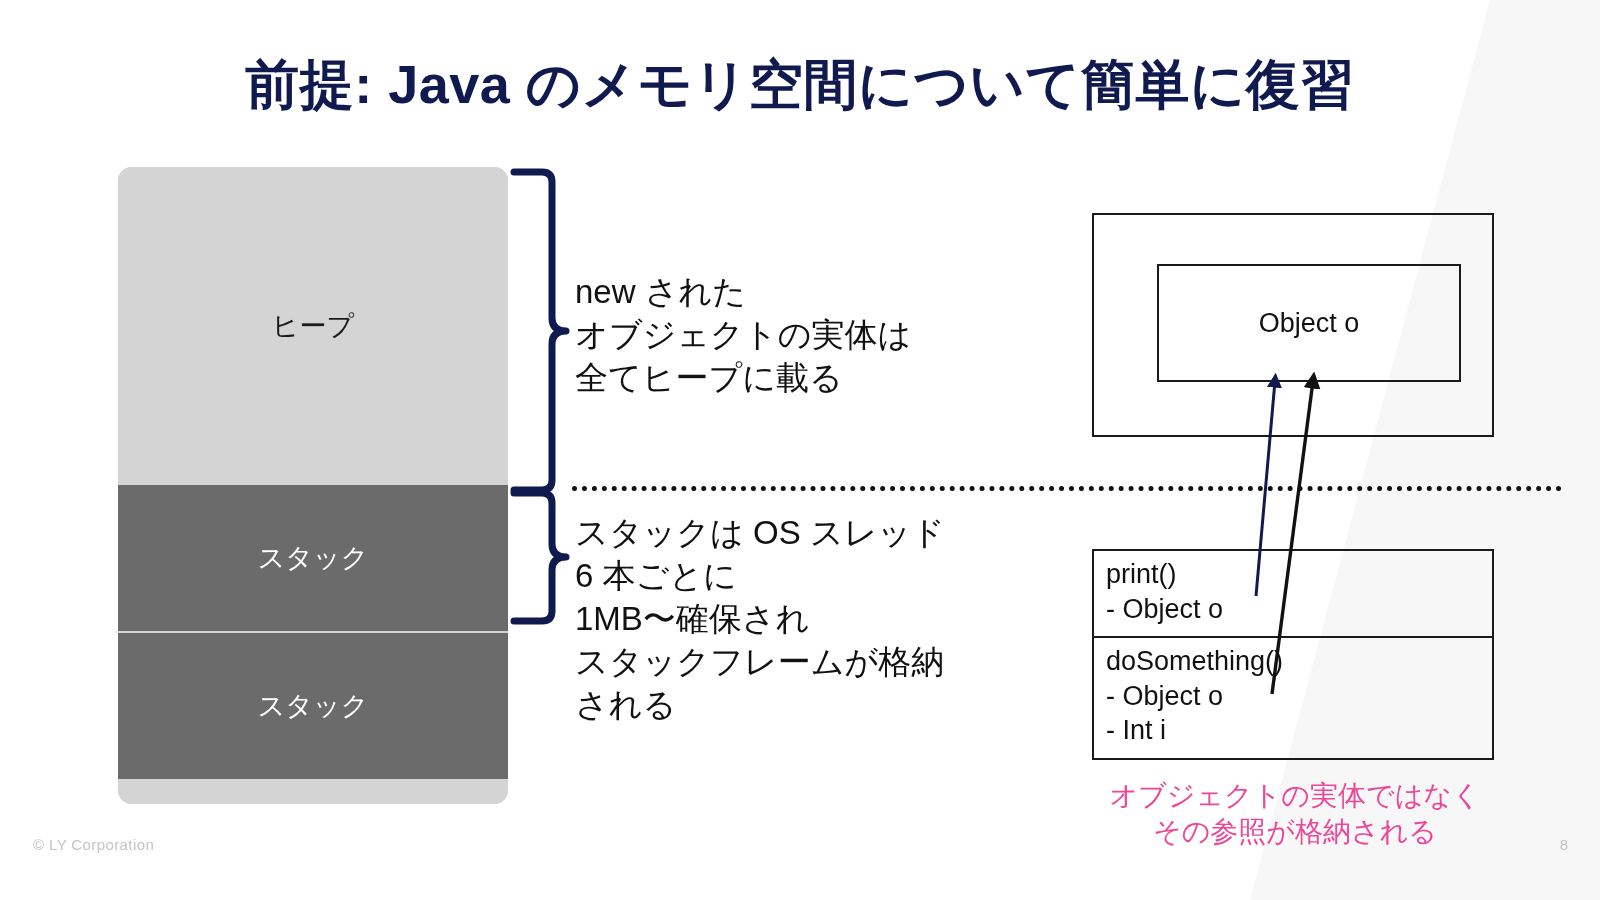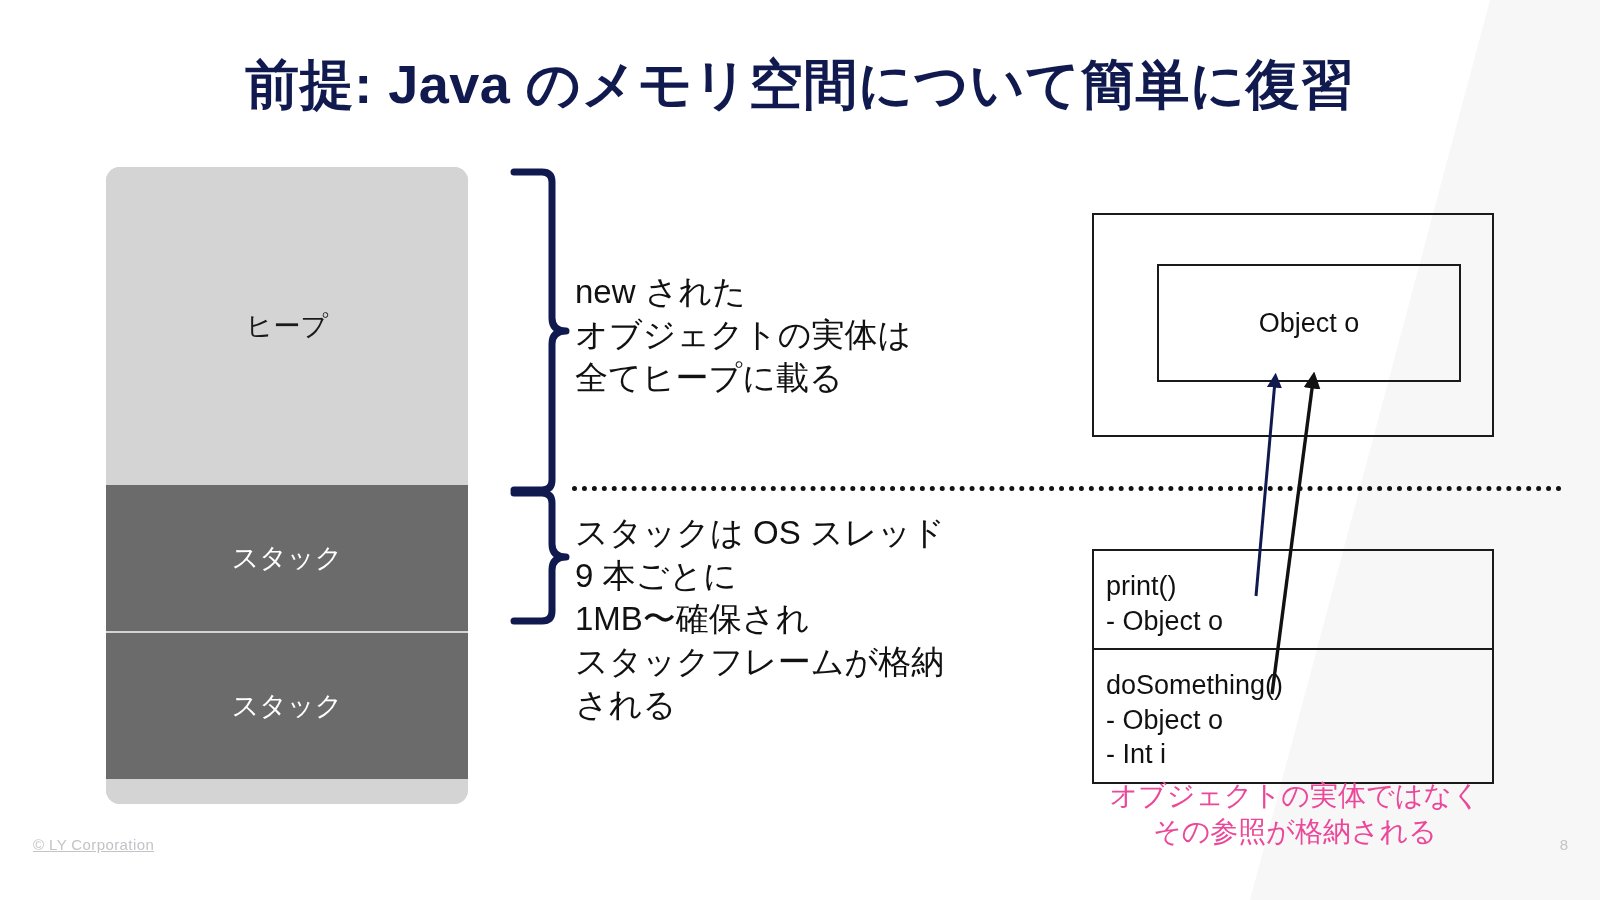--- a/index.html
+++ b/index.html
@@ -37,23 +37,23 @@
     font-weight: 700;
     color: #111a4f;
     letter-spacing: 0.5px;
     line-height: 1.1;
     white-space: nowrap;
   }
 
   
   #memory-column {
     position: absolute;
-    left: 106px;
+    left: 118px;
     top: 167px;
-    width: 362px;
+    width: 390px;
     height: 637px;
     border-radius: 14px;
     overflow: hidden;
     background: #d4d4d4;
     text-decoration: underline;
   }
   .mem-seg {
     position: absolute;
     left: 0;
     width: 100%;
@@ -160,21 +160,20 @@
     box-sizing: border-box;
     background: transparent;
   }
   .frame {
     box-sizing: border-box;
     padding: 6px 16px 10px 12px;
     font-size: 27px;
     line-height: 1.28;
     color: #111111;
     white-space: pre-line;
-    margin-top: 12px;
   }
   #frame-0 { border-bottom: 2px solid #1a1a1a; }
 
   
   #arrows {
     position: absolute;
     left: 0; top: 0;
     width: 1600px; height: 900px;
     pointer-events: none;
   }
@@ -193,21 +192,20 @@
   }
 
   
   #footer-copyright {
     position: absolute;
     left: 33px;
     top: 836px;
     font-size: 15px;
     color: #c3c3c8;
     letter-spacing: 0.4px;
-    text-decoration: underline;
   }
   #footer-pagenum {
     position: absolute;
     right: 32px;
     top: 836px;
     font-size: 15px;
     color: #c3c3c8;
   }
 </style>
 </head>
@@ -241,21 +239,21 @@
   <svg class="brace" id="stack-brace" style="left:506px; top:487px; width:70px; height:140px;" viewBox="0 0 70 140" aria-hidden="true">
     <path d="M 8 6 L 36 6 Q 46 6 46 16 L 46 57 Q 46 70 60 70 Q 46 70 46 83 L 46 124 Q 46 134 36 134 L 8 134" fill="none" stroke="#111a4f" stroke-width="7" stroke-linecap="round" stroke-linejoin="round"></path>
   </svg>
 
   <div id="divider"></div>
 
   <div class="annot" id="annot-heap">new された
 オブジェクトの実体は
 全てヒープに載る</div>
   <div class="annot" id="annot-stack">スタックは OS スレッド
-9 本ごとに
+6 本ごとに
 1MB〜確保され
 スタックフレームが格納
 される</div>
 
   <div id="heap-box"></div>
   <div id="object-box">
     <span>Object o</span>
   </div>
 
   <div id="frames">

